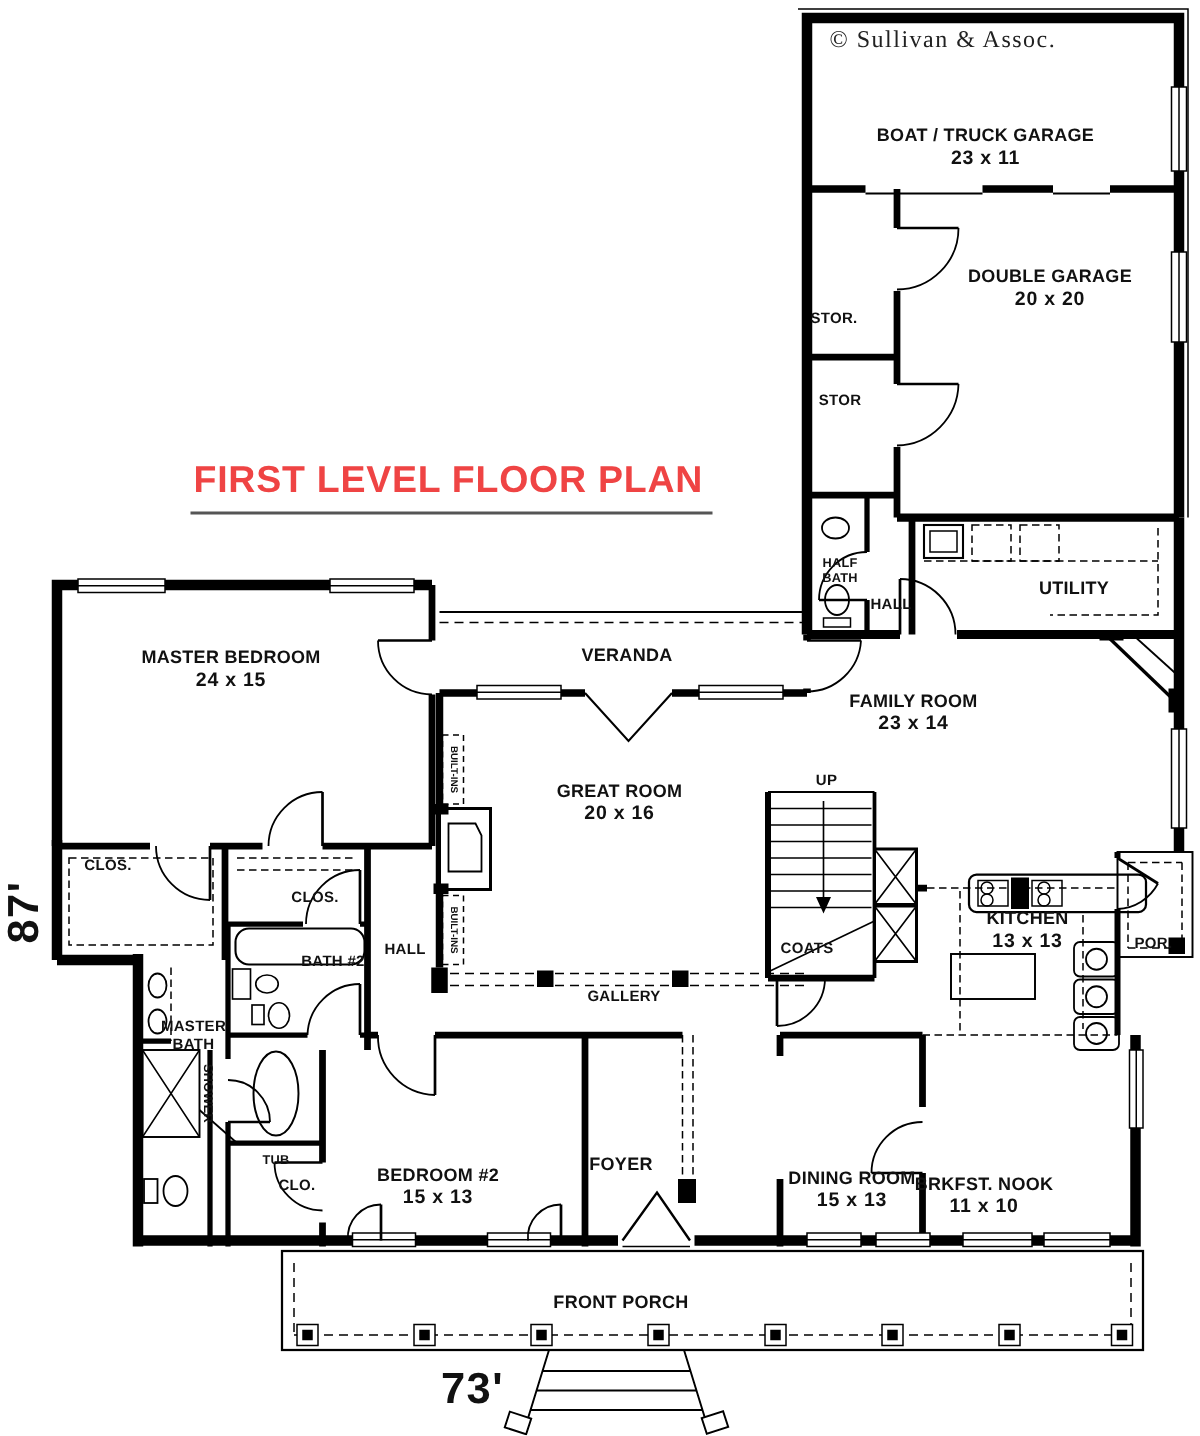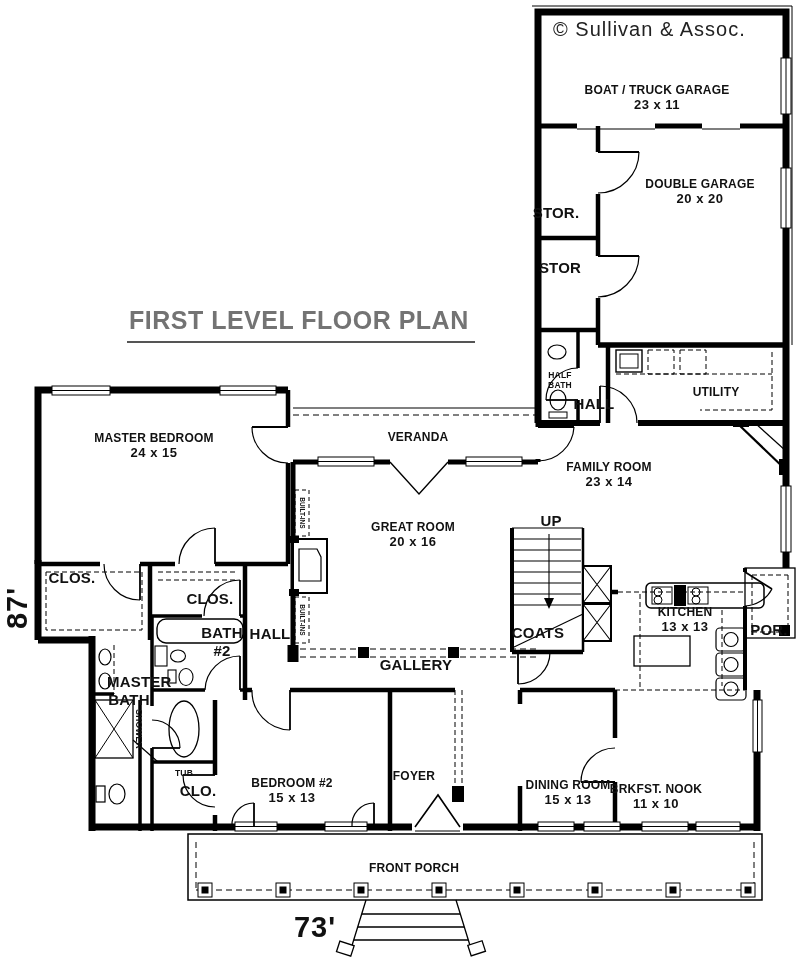--- a/index.html
+++ b/index.html
@@ -4,32 +4,32 @@
 <style>
   html,body{margin:0;padding:0;background:#fff;}
   .plan{position:relative;width:800px;height:957px;background:#fff;overflow:hidden;
         font-family:"Liberation Sans",sans-serif;}
   .plan svg{position:absolute;left:0;top:0;}
   .lbl{position:absolute;transform:translate(-50%,-50%);color:#111;
        font-weight:bold;font-size:12px;line-height:1.2;text-align:center;
        white-space:nowrap;letter-spacing:.2px;}
   .lbl .sz{display:block;font-size:13px;letter-spacing:.5px;}
   .lbl .nm{display:block;}
-  .sm{font-size:15px;}
+  .sm{font-size:10px;}
   .xs{font-size:8.5px;}
   .wrap{white-space:normal;width:44px;}
   .w36{white-space:normal;width:36px;}
   .rotccw{transform:translate(-50%,-50%) rotate(-90deg);}
   .rotcw{transform:translate(-50%,-50%) rotate(90deg);}
   .tiny{font-size:6.5px;letter-spacing:0;}
   .title{position:absolute;left:127px;top:305px;transform:none;font-weight:bold;
-         font-size:25px;color:#737373;border-bottom:2px solid #555;padding:0 6px 6px 2px;
+         font-size:25px;color:#ef4444;border-bottom:2px solid #555;padding:0 6px 6px 2px;
          letter-spacing:.5px;white-space:nowrap;}
   .copy{position:absolute;left:553px;top:17px;transform:none;font-weight:normal;
-        font-size:20px;color:#222;letter-spacing:1px;white-space:nowrap;}
+        font-size:16px;color:#222;letter-spacing:1px;white-space:nowrap;font-family:Liberation Serif, serif;}
   .dim{font-size:29px;letter-spacing:1px;}
 </style>
 </head>
 <body>
 
 <div class="plan">
 
 <svg width="800" height="957" viewBox="0 0 800 957">
 
   <g stroke="#000" stroke-width="1" fill="none">

